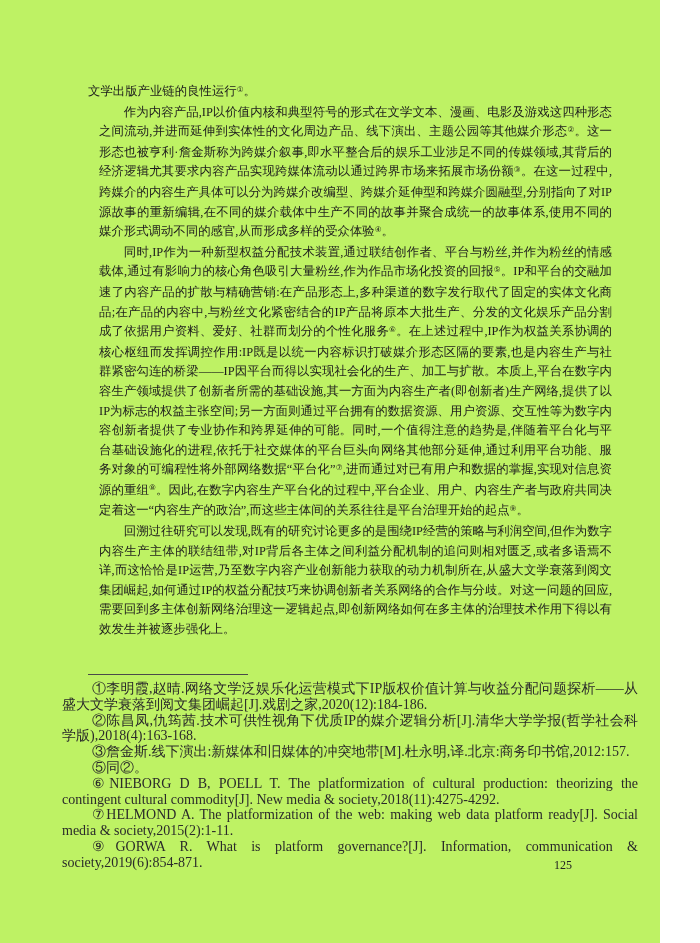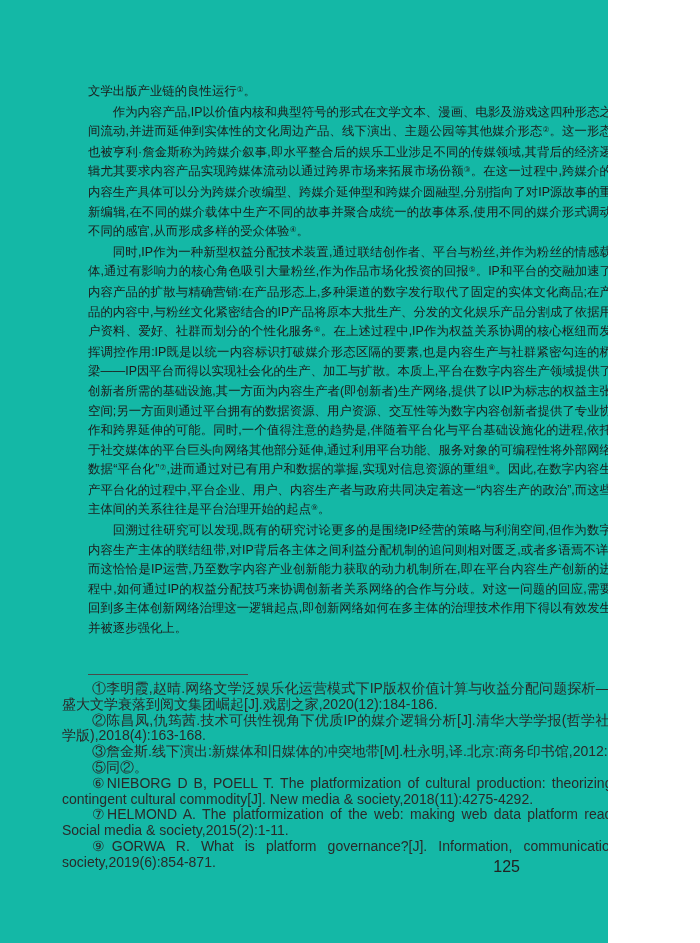--- a/index.html
+++ b/index.html
@@ -1,39 +1,39 @@
 <!DOCTYPE html>
 <html><head>
 <meta charset="utf-8">
 <style>
   html, body { margin: 0; padding: 0; background: #ffffff; }
   .page {
     position: relative;
-    width: 608px;
+    width: 660px;
     height: 943px;
-    background: #14b8a6;
-    font-family: Liberation Sans, sans-serif;
+    background: #bef264;
+    font-family: Liberation Serif, serif;
     color: #1c1c1c;
     overflow: hidden;
     box-sizing: border-box;
   }
   .main-text {
     position: absolute;
     left: 88px;
     top: 82px;
     width: 524px;
   }
   .main-text p {
     margin: 0;
     font-size: 12.4px;
     line-height: 19.6px;
     text-align: justify;
     text-justify: inter-ideograph;
   }
-  .main-text p.indent { text-indent: 2em; }
+  .main-text p.indent { text-indent: 2em; margin-left: 11px; }
   .fn-ref {
     font-size: 0.62em;
     position: relative;
     top: -0.45em;
     letter-spacing: 0;
   }
   .footnote-separator {
     position: absolute;
     left: 88px;
     top: 674px;
@@ -53,33 +53,33 @@
     line-height: 15.8px;
     text-indent: 30px;
     text-align: justify;
     text-justify: inter-ideograph;
     color: #2a2a2a;
   }
   .page-number {
     position: absolute;
     right: 88px;
     top: 858px;
-    font-size: 16px;
+    font-size: 12px;
     color: #222;
   }
 </style>
 </head>
 <body>
 
 <div class="page">
   <div class="main-text">
       <p><span>文学出版产业链的良性运行</span><span class="fn-ref">①</span><span>。</span></p>
       <p class="indent"><span>作为内容产品,IP以价值内核和典型符号的形式在文学文本、漫画、电影及游戏这四种形态之间流动,并进而延伸到实体性的文化周边产品、线下演出、主题公园等其他媒介形态</span><span class="fn-ref">②</span><span>。这一形态也被亨利·詹金斯称为跨媒介叙事,即水平整合后的娱乐工业涉足不同的传媒领域,其背后的经济逻辑尤其要求内容产品实现跨媒体流动以通过跨界市场来拓展市场份额</span><span class="fn-ref">③</span><span>。在这一过程中,跨媒介的内容生产具体可以分为跨媒介改编型、跨媒介延伸型和跨媒介圆融型,分别指向了对IP源故事的重新编辑,在不同的媒介载体中生产不同的故事并聚合成统一的故事体系,使用不同的媒介形式调动不同的感官,从而形成多样的受众体验</span><span class="fn-ref">④</span><span>。</span></p>
       <p class="indent"><span>同时,IP作为一种新型权益分配技术装置,通过联结创作者、平台与粉丝,并作为粉丝的情感载体,通过有影响力的核心角色吸引大量粉丝,作为作品市场化投资的回报</span><span class="fn-ref">⑤</span><span>。IP和平台的交融加速了内容产品的扩散与精确营销:在产品形态上,多种渠道的数字发行取代了固定的实体文化商品;在产品的内容中,与粉丝文化紧密结合的IP产品将原本大批生产、分发的文化娱乐产品分割成了依据用户资料、爱好、社群而划分的个性化服务</span><span class="fn-ref">⑥</span><span>。在上述过程中,IP作为权益关系协调的核心枢纽而发挥调控作用:IP既是以统一内容标识打破媒介形态区隔的要素,也是内容生产与社群紧密勾连的桥梁——IP因平台而得以实现社会化的生产、加工与扩散。本质上,平台在数字内容生产领域提供了创新者所需的基础设施,其一方面为内容生产者(即创新者)生产网络,提供了以IP为标志的权益主张空间;另一方面则通过平台拥有的数据资源、用户资源、交互性等为数字内容创新者提供了专业协作和跨界延伸的可能。同时,一个值得注意的趋势是,伴随着平台化与平台基础设施化的进程,依托于社交媒体的平台巨头向网络其他部分延伸,通过利用平台功能、服务对象的可编程性将外部网络数据“平台化”</span><span class="fn-ref">⑦</span><span>,进而通过对已有用户和数据的掌握,实现对信息资源的重组</span><span class="fn-ref">⑧</span><span>。因此,在数字内容生产平台化的过程中,平台企业、用户、内容生产者与政府共同决定着这一“内容生产的政治”,而这些主体间的关系往往是平台治理开始的起点</span><span class="fn-ref">⑨</span><span>。</span></p>
-      <p class="indent"><span>回溯过往研究可以发现,既有的研究讨论更多的是围绕IP经营的策略与利润空间,但作为数字内容生产主体的联结纽带,对IP背后各主体之间利益分配机制的追问则相对匮乏,或者多语焉不详,而这恰恰是IP运营,乃至数字内容产业创新能力获取的动力机制所在,即在平台内容生产创新的进程中,如何通过IP的权益分配技巧来协调创新者关系网络的合作与分歧。对这一问题的回应,需要回到多主体创新网络治理这一逻辑起点,即创新网络如何在多主体的治理技术作用下得以有效发生并被逐步强化上。</span></p>
+      <p class="indent"><span>回溯过往研究可以发现,既有的研究讨论更多的是围绕IP经营的策略与利润空间,但作为数字内容生产主体的联结纽带,对IP背后各主体之间利益分配机制的追问则相对匮乏,或者多语焉不详,而这恰恰是IP运营,乃至数字内容产业创新能力获取的动力机制所在,从盛大文学衰落到阅文集团崛起,如何通过IP的权益分配技巧来协调创新者关系网络的合作与分歧。对这一问题的回应,需要回到多主体创新网络治理这一逻辑起点,即创新网络如何在多主体的治理技术作用下得以有效发生并被逐步强化上。</span></p>
     </div>
   <div class="footnote-separator"></div>
   <div class="footnotes">
       <p>①李明霞,赵晴.网络文学泛娱乐化运营模式下IP版权价值计算与收益分配问题探析——从盛大文学衰落到阅文集团崛起[J].戏剧之家,2020(12):184-186.</p>
       <p>②陈昌凤,仇筠茜.技术可供性视角下优质IP的媒介逻辑分析[J].清华大学学报(哲学社会科学版),2018(4):163-168.</p>
       <p>③詹金斯.线下演出:新媒体和旧媒体的冲突地带[M].杜永明,译.北京:商务印书馆,2012:157.</p>
       <p>⑤同②。</p>
       <p>⑥NIEBORG D B, POELL T. The platformization of cultural production: theorizing the contingent cultural commodity[J]. New media &amp; society,2018(11):4275-4292.</p>
       <p>⑦HELMOND A. The platformization of the web: making web data platform ready[J]. Social media &amp; society,2015(2):1-11.</p>
       <p>⑨GORWA R. What is platform governance?[J]. Information, communication &amp; society,2019(6):854-871.</p>

